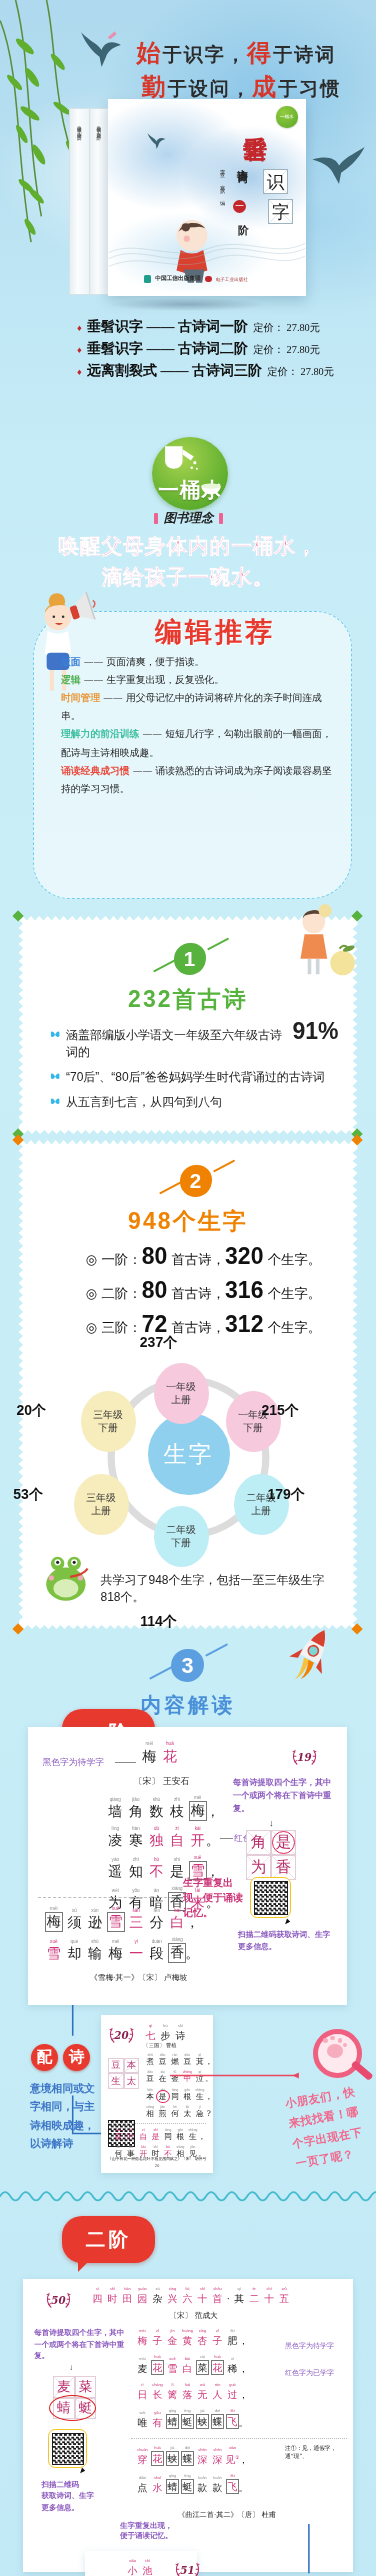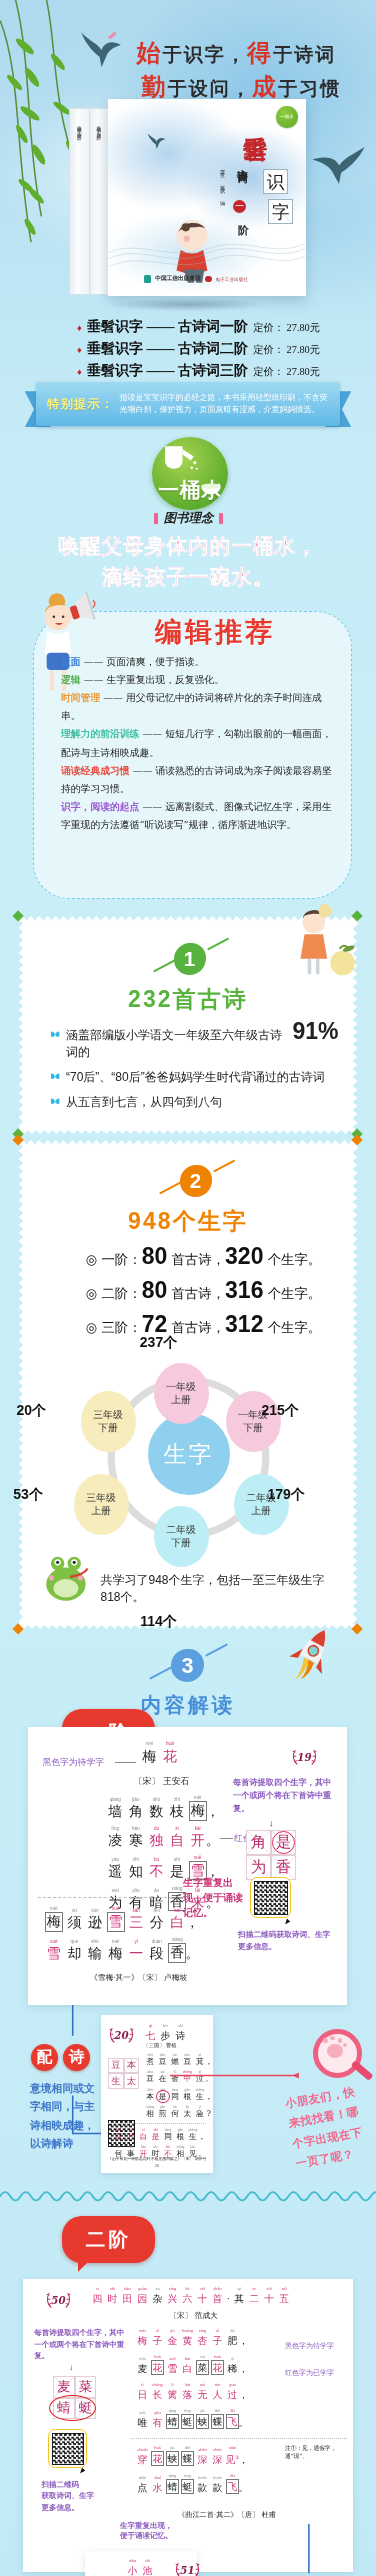--- a/index.html
+++ b/index.html
@@ -217,33 +217,25 @@
         <span class="nm">垂髫识字 —— 古诗词一阶</span>
         <span class="pr">定价： 27.80元</span>
       </div>
       <div class="price-row">
         <span class="dia">♦</span>
         <span class="nm">垂髫识字 —— 古诗词二阶</span>
         <span class="pr">定价： 27.80元</span>
       </div>
       <div class="price-row">
         <span class="dia">♦</span>
-        <span class="nm">垂髫识字 —— 古诗词三阶</span>
+        <span class="nm">远离割裂式 —— 古诗词三阶</span>
         <span class="pr">定价： 27.80元</span>
       </div>
     </div>
 
-  <div class="abs" style="left:36px;top:382px;width:304px;height:49px">
-    <div class="abs ribbon-end" style="left:-11.3px;top:9.3px;width:26px;height:36px;clip-path:polygon(0 0,100% 0,100% 100%,0 100%,9.3px 50%)"></div>
-    <div class="abs ribbon-end" style="right:-11.3px;top:9.3px;width:26px;height:36px;clip-path:polygon(0 0,100% 0,calc(100% - 9.3px) 50%,100% 100%,0 100%)"></div>
-    <div class="abs ribbon-main" style="left:0;top:0;width:304px;height:44px">
-      <span class="ribbon-label">特别提示：</span>
-      <span class="ribbon-text">指读是宝宝识字的必经之路，本书采用轻型纸印刷，不含荧光增白剂，保护视力，页面灰暗有涩感，介意妈妈慎选。</span>
-    </div>
-  </div>
 
   <div class="abs bucket-logo" style="left:152px;top:437px;width:76px;height:73px">
     <svg class="abs" style="left:9.3px;top:5.2px" width="41" height="31" viewBox="0 0 80 60">
       <path d="M8,8 h34 v30 a17,14 0 0 1 -34,0 z" fill="#fff"></path>
         <path d="M42,14 l22,14 -6,8 -16,-12 z" fill="#fff"></path>
       <circle cx="66" cy="40" r="3" fill="#fff"></circle>
         <circle cx="60" cy="50" r="2.5" fill="#fff"></circle>
         <circle cx="70" cy="52" r="2" fill="#fff"></circle>
     </svg>
     <div class="abs cn" style="left:6.2px;top:39px">一桶水</div>
@@ -279,21 +271,20 @@
         <path d="M136,16 v56" stroke="#c9c9c9" stroke-width="3"></path>
       </g>
     <path d="M140,26 q8,6 0,14" stroke="#e8635a" stroke-width="3" fill="none"></path>
   </svg>
   <div class="abs" style="left:61px;top:653px;width:273px;display:flex;flex-direction:column">
       <div class="ed-item"><b style="color: rgb(58, 127, 213);">版面</b><span class="ed-dash">——</span><span>页面清爽，便于指读。</span></div>
       <div class="ed-item"><b style="color: rgb(82, 177, 83);">逻辑</b><span class="ed-dash">——</span><span>生字重复出现，反复强化。</span></div>
       <div class="ed-item"><b style="color: rgb(232, 154, 60);">时间管理</b><span class="ed-dash">——</span><span>用父母记忆中的诗词将碎片化的亲子时间连成串。</span></div>
       <div class="ed-item"><b style="color: rgb(61, 191, 160);">理解力的前沿训练</b><span class="ed-dash">——</span><span>短短几行字，勾勒出眼前的一幅画面，配诗与主诗相映成趣。</span></div>
       <div class="ed-item"><b style="color: rgb(232, 75, 60); margin-top: 14px;">诵读经典成习惯</b><span class="ed-dash">——</span><span>诵读熟悉的古诗词成为亲子阅读最容易坚持的学习习惯。</span></div>
-      <div class="ed-item"><b style="color: rgb(155, 89, 208);">识字，阅读的起点</b><span class="ed-dash">——</span><span>远离割裂式、图像式记忆生字，采用生字重现的方法遵循“听说读写”规律，循序渐进地识字。</span></div>
     </div>
 
   <div class="abs zz-card" id="card1" style="left: 18.5px; top: 916px; width: 339px; height: 218px; clip-path: polygon(0px 4.6px, 4.1px 0px, 8.2px 4.6px, 12.4px 0px, 16.5px 4.6px, 20.6px 0px, 25px 4.6px, 29px 0px, 33px 4.6px, 37px 0px, 41px 4.6px, 45px 0px, 49px 4.6px, 54px 0px, 58px 4.6px, 62px 0px, 66px 4.6px, 70px 0px, 74px 4.6px, 78px 0px, 82px 4.6px, 87px 0px, 91px 4.6px, 95px 0px, 99px 4.6px, 103px 0px, 107px 4.6px, 111px 0px, 115px 4.6px, 120px 0px, 124px 4.6px, 128px 0px, 132px 4.6px, 136px 0px, 140px 4.6px, 144px 0px, 148px 4.6px, 152px 0px, 157px 4.6px, 161px 0px, 165px 4.6px, 169px 0px, 173px 4.6px, 177px 0px, 181px 4.6px, 185px 0px, 190px 4.6px, 194px 0px, 198px 4.6px, 202px 0px, 206px 4.6px, 210px 0px, 214px 4.6px, 218px 0px, 223px 4.6px, 227px 0px, 231px 4.6px, 235px 0px, 239px 4.6px, 243px 0px, 247px 4.6px, 251px 0px, 256px 4.6px, 260px 0px, 264px 4.6px, 268px 0px, 272px 4.6px, 276px 0px, 280px 4.6px, 284px 0px, 289px 4.6px, 293px 0px, 297px 4.6px, 301px 0px, 305px 4.6px, 309px 0px, 313px 4.6px, 317px 0px, 321px 4.6px, 326px 0px, 330px 4.6px, 334px 0px, 338px 4.6px, 342px 0px, 339px 4.6px, 339px 8.8px, 334px 13px, 339px 17px, 334px 21px, 339px 25px, 334px 29px, 339px 33px, 334px 38px, 339px 42px, 334px 46px, 339px 50px, 334px 54px, 339px 58px, 334px 62px, 339px 66px, 334px 71px, 339px 75px, 334px 79px, 339px 83px, 334px 87px, 339px 91px, 334px 95px, 339px 99px, 334px 104px, 339px 108px, 334px 112px, 339px 116px, 334px 120px, 339px 124px, 334px 128px, 339px 132px, 334px 137px, 339px 141px, 334px 145px, 339px 149px, 334px 153px, 339px 157px, 334px 161px, 339px 165px, 334px 170px, 339px 174px, 334px 178px, 339px 182px, 334px 186px, 339px 190px, 334px 194px, 339px 198px, 334px 202px, 339px 207px, 334px 211px, 339px 215px, 334px 214px, 339px 214px, 335px 218px, 331px 214px, 327px 218px, 323px 214px, 318px 218px, 314px 214px, 310px 218px, 306px 214px, 302px 218px, 298px 214px, 294px 218px, 290px 214px, 285px 218px, 281px 214px, 277px 218px, 273px 214px, 269px 218px, 265px 214px, 261px 218px, 257px 214px, 252px 218px, 248px 214px, 244px 218px, 240px 214px, 236px 218px, 232px 214px, 228px 218px, 224px 214px, 219px 218px, 215px 214px, 211px 218px, 207px 214px, 203px 218px, 199px 214px, 195px 218px, 191px 214px, 187px 218px, 182px 214px, 178px 218px, 174px 214px, 170px 218px, 166px 214px, 162px 218px, 158px 214px, 154px 218px, 149px 214px, 145px 218px, 141px 214px, 137px 218px, 133px 214px, 129px 218px, 125px 214px, 121px 218px, 116px 214px, 112px 218px, 108px 214px, 104px 218px, 100px 214px, 96px 218px, 92px 214px, 88px 218px, 83px 214px, 79px 218px, 75px 214px, 71px 218px, 67px 214px, 63px 218px, 59px 214px, 55px 218px, 50px 214px, 46px 218px, 42px 214px, 38px 218px, 34px 214px, 30px 218px, 26px 214px, 21.6px 218px, 17.5px 214px, 13.4px 218px, 9.3px 214px, 5.2px 218px, 1px 214px, -3.1px 218px, 0px 214px, 0px 210px, 4.6px 206px, 0px 201px, 4.6px 197px, 0px 193px, 4.6px 189px, 0px 185px, 4.6px 181px, 0px 177px, 4.6px 173px, 0px 168px, 4.6px 164px, 0px 160px, 4.6px 156px, 0px 152px, 4.6px 148px, 0px 144px, 4.6px 140px, 0px 135px, 4.6px 131px, 0px 127px, 4.6px 123px, 0px 119px, 4.6px 115px, 0px 111px, 4.6px 107px, 0px 103px, 4.6px 98px, 0px 94px, 4.6px 90px, 0px 86px, 4.6px 82px, 0px 78px, 4.6px 74px, 0px 70px, 4.6px 65px, 0px 61px, 4.6px 57px, 0px 53px, 4.6px 49px, 0px 45px, 4.6px 41px, 0px 37px, 4.6px 32px, 0px 28px, 4.6px 24px, 0px 20px, 4.6px 16px, 0px 12px, 4.6px 7.7px, 0px 3.6px, 4.6px 4.6px);"></div>
   <div class="abs" style="left:18.5px;top:916px;width:339px;height:218px">
     <div class="abs num-blob" style="left:155px;top:27px;width:32px;height:32px;background:#57b33e;font-size:20.6px">1</div>
     <div class="abs slash" style="left:133px;top:49px;width:24px;background:#57b33e"></div>
     <div class="abs slash" style="left:187px;top:27px;width:24px;background:#57b33e"></div>
     <div class="abs f-title ctr" style="left:0;top:68px;width:339px;color:#57b33e">232首古诗</div>
     <div class="abs" style="left:31px;top:102px;width:289px;display:flex;flex-direction:column;gap:8.2px">
         <div class="f1-bullet">

